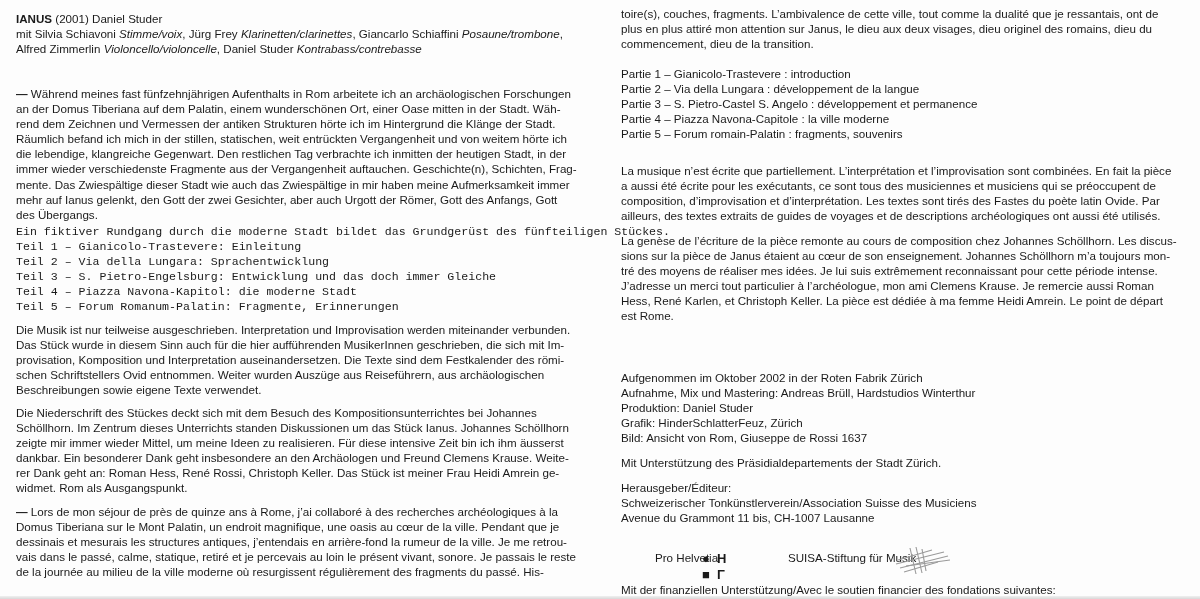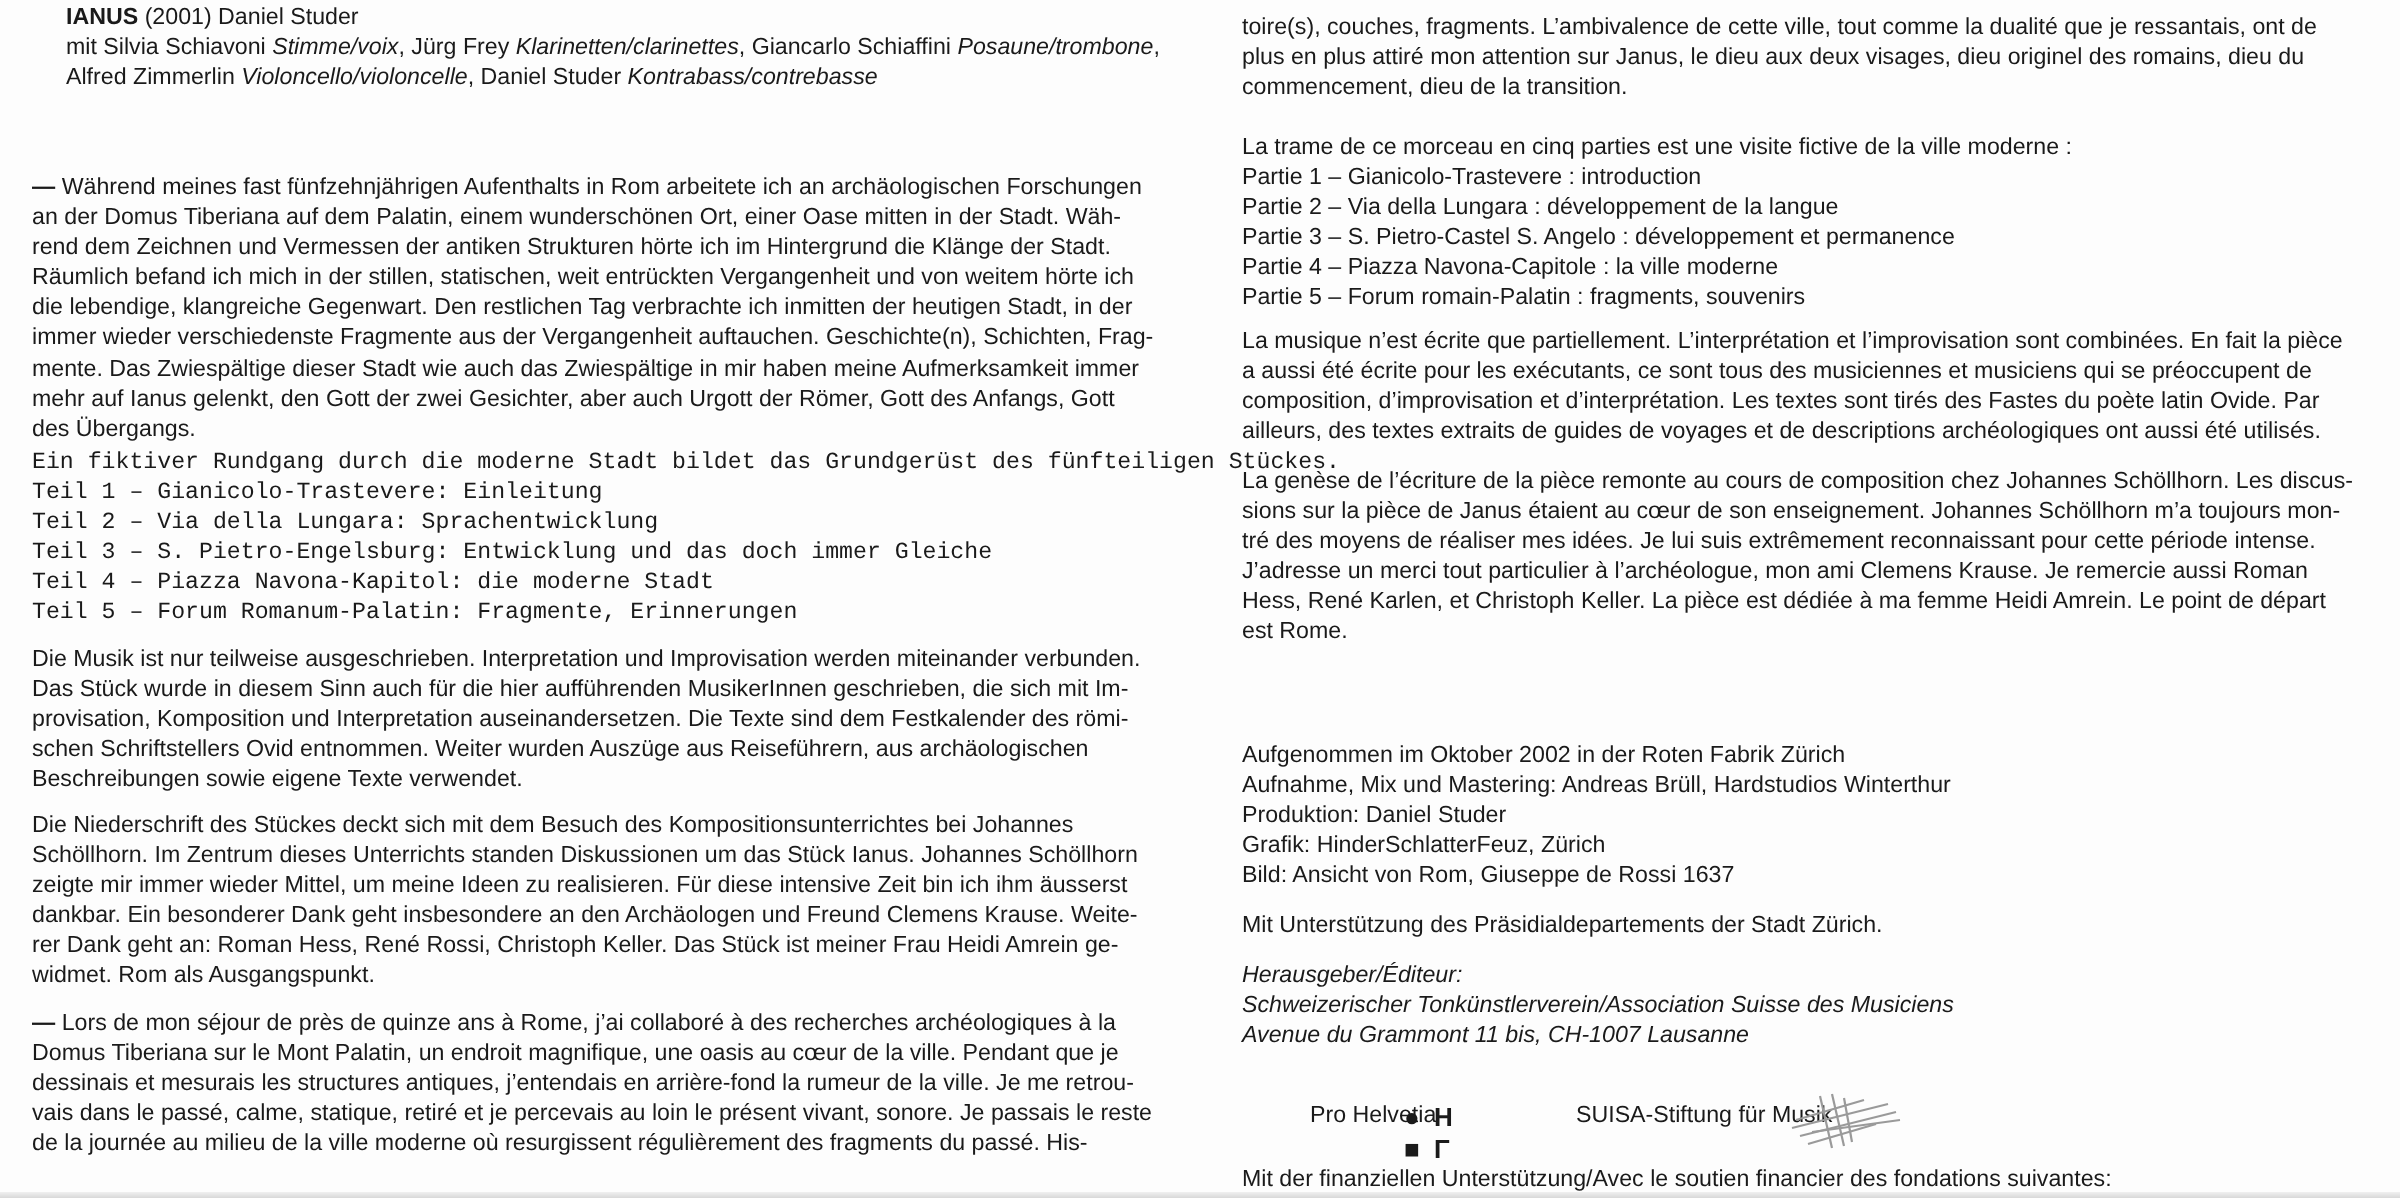--- a/index.html
+++ b/index.html
@@ -59,21 +59,21 @@
       width: 1200px;
       height: 3px;
       background: linear-gradient(#f0f0f0, #d8d8d8);
     }
   </style>
 </head>
 <body>
 
 <div class="page page-left">
 
-  <div class="block" style="top:1px;margin-left:17px;">
+  <div class="block" style="top:11px;">
     <div class="line">
       <b>IANUS</b>
       <span>(2001) Daniel Studer</span>
     </div>
     <div class="line" id="perf1"><span>mit Silvia Schiavoni </span><i>Stimme/voix</i><span>, Jürg Frey </span><i>Klarinetten/clarinettes</i><span>, Giancarlo Schiaffini </span><i>Posaune/trombone</i><span>,</span></div>
     <div class="line" id="perf2"><span>Alfred Zimmerlin </span><i>Violoncello/violoncelle</i><span>, Daniel Studer </span><i>Kontrabass/contrebasse</i></div>
   </div>
 
   <div class="block" style="top:86px;">
     <div class="line"><span class="dash">—</span><span> Während meines fast fünfzehnjährigen Aufenthalts in Rom arbeitete ich an archäologischen Forschungen</span></div>
@@ -124,21 +124,20 @@
 
 <div class="page page-right">
 
   <div class="block" style="top:6px;">
     <div class="line">toire(s), couches, fragments. L’ambivalence de cette ville, tout comme la dualité que je ressantais, ont de</div>
     <div class="line">plus en plus attiré mon attention sur Janus, le dieu aux deux visages, dieu originel des romains, dieu du</div>
     <div class="line">commencement, dieu de la transition.</div>
   </div>
 
   <div class="block" style="top:66px;">
-    <div class="line">La trame de ce morceau en cinq parties est une visite fictive de la ville moderne :</div>
     <div class="list-line">Partie 1 – Gianicolo-Trastevere : introduction</div>
     <div class="list-line">Partie 2 – Via della Lungara : développement de la langue</div>
     <div class="list-line">Partie 3 – S. Pietro-Castel S. Angelo : développement et permanence</div>
     <div class="list-line">Partie 4 – Piazza Navona-Capitole : la ville moderne</div>
     <div class="list-line">Partie 5 – Forum romain-Palatin : fragments, souvenirs</div>
   </div>
 
   <div class="block" style="top:163px;">
     <div class="line">La musique n’est écrite que partiellement. L’interprétation et l’improvisation sont combinées. En fait la pièce</div>
     <div class="line">a aussi été écrite pour les exécutants, ce sont tous des musiciennes et musiciens qui se préoccupent de</div>
@@ -160,21 +159,21 @@
     <div class="line">Aufnahme, Mix und Mastering: Andreas Brüll, Hardstudios Winterthur</div>
     <div class="line">Produktion: Daniel Studer</div>
     <div class="line">Grafik: HinderSchlatterFeuz, Zürich</div>
     <div class="line">Bild: Ansicht von Rom, Giuseppe de Rossi 1637</div>
   </div>
 
   <div class="block" style="top:455px;">
     <div class="line">Mit Unterstützung des Präsidialdepartements der Stadt Zürich.</div>
   </div>
 
-  <div class="block" style="top:480px;font-style:italic;">
+  <div class="block" style="top:480px;">
     <div class="line">Herausgeber/Éditeur:</div>
     <div class="line">Schweizerischer Tonkünstlerverein/Association Suisse des Musiciens</div>
     <div class="line">Avenue du Grammont 11 bis, CH-1007 Lausanne</div>
   </div>
 
   <div class="block" style="top:534px;margin-top:48px;">
     <div class="line">Mit der finanziellen Unterstützung/Avec le soutien financier des fondations suivantes:</div>
   </div>
 
   <div class="logos">

